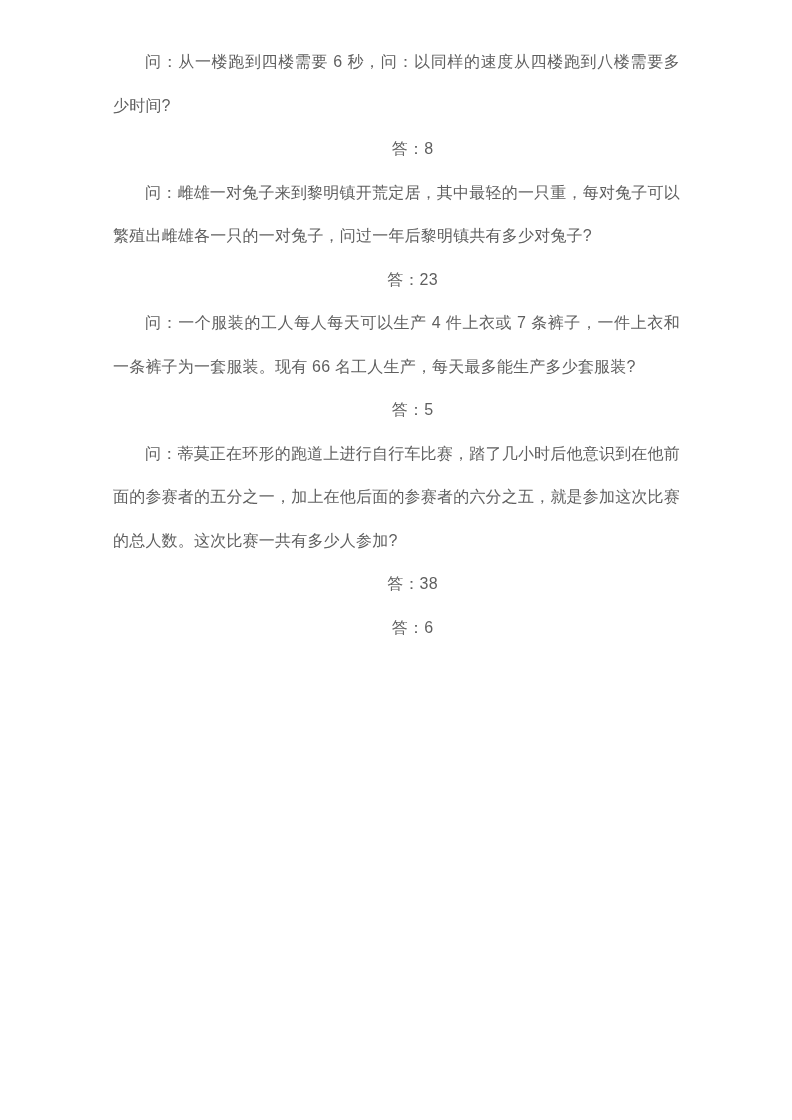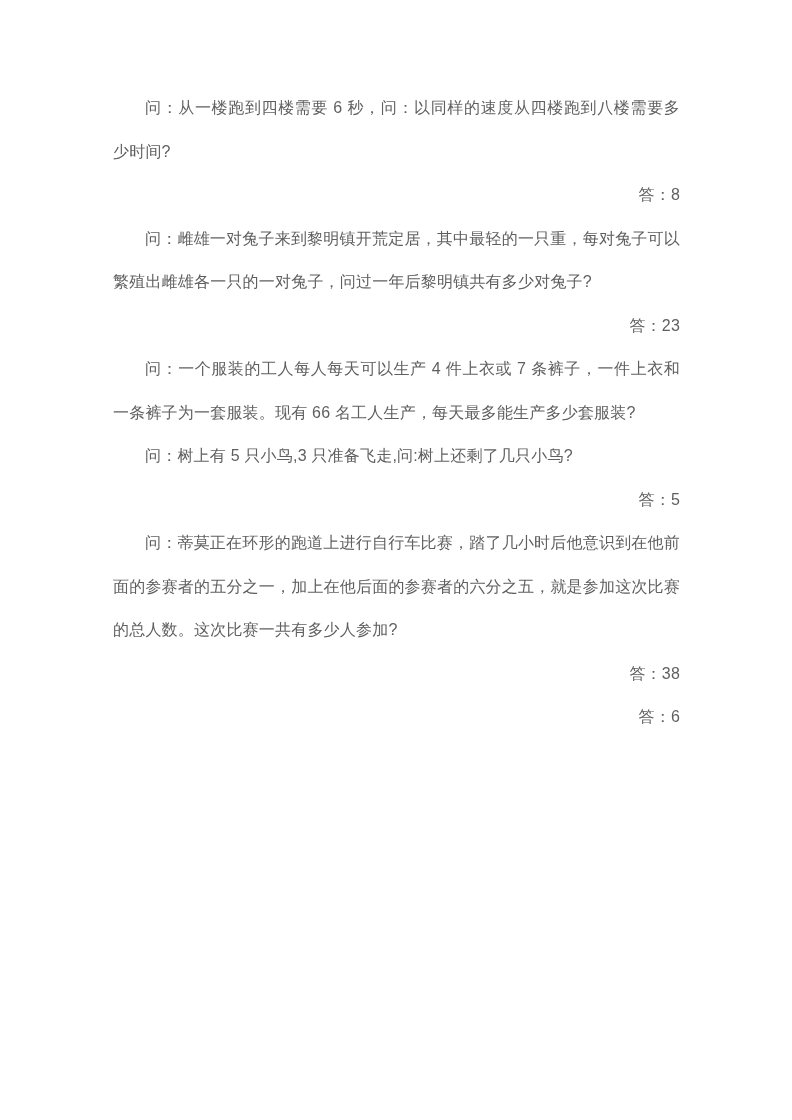--- a/index.html
+++ b/index.html
@@ -15,50 +15,49 @@
     width: 792px;
     height: 1120px;
     background: var(--page-bg);
     overflow: hidden;
     font-family: "Liberation Sans", "DejaVu Sans", sans-serif;
   }
   .document-page {
     width: 792px;
     height: 1120px;
     background: var(--page-bg);
-    padding: 86px 112px 0 113px;
+    padding: 40px 112px 0 113px;
   }
   .qa-list {
     width: 567px;
   }
   .para {
     margin: 0;
     padding: 0;
     color: var(--text-color);
     font-size: 16px;
     line-height: 43.5px;
     text-indent: 2em;
     text-align: justify;
     text-justify: inter-ideograph;
     letter-spacing: 0.2px;
     word-break: break-all;
   }
   .para.answer {
-    text-align: right;
+    text-align: center;
   }
 </style>
 </head>
 <body>
 
 <div class="document-page">
   <div class="qa-list">
       <p class="para question">问：从一楼跑到四楼需要 6 秒，问：以同样的速度从四楼跑到八楼需要多少时间?</p>
       <p class="para answer">答：8</p>
       <p class="para question">问：雌雄一对兔子来到黎明镇开荒定居，其中最轻的一只重，每对兔子可以繁殖出雌雄各一只的一对兔子，问过一年后黎明镇共有多少对兔子?</p>
       <p class="para answer">答：23</p>
       <p class="para question">问：一个服装的工人每人每天可以生产 4 件上衣或 7 条裤子，一件上衣和一条裤子为一套服装。现有 66 名工人生产，每天最多能生产多少套服装?</p>
-      <p class="para question">问：树上有 5 只小鸟,3 只准备飞走,问:树上还剩了几只小鸟?</p>
       <p class="para answer">答：5</p>
       <p class="para question">问：蒂莫正在环形的跑道上进行自行车比赛，踏了几小时后他意识到在他前面的参赛者的五分之一，加上在他后面的参赛者的六分之五，就是参加这次比赛的总人数。这次比赛一共有多少人参加?</p>
       <p class="para answer">答：38</p>
       <p class="para answer">答：6</p>
     </div>
 </div>
 
 </body></html>

